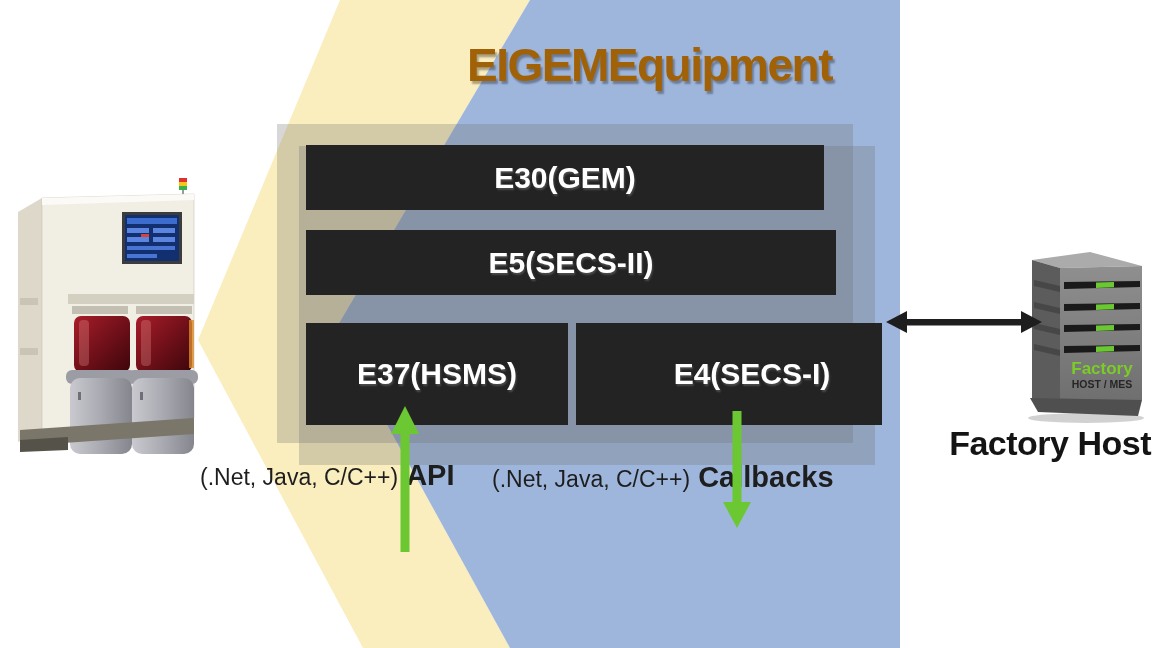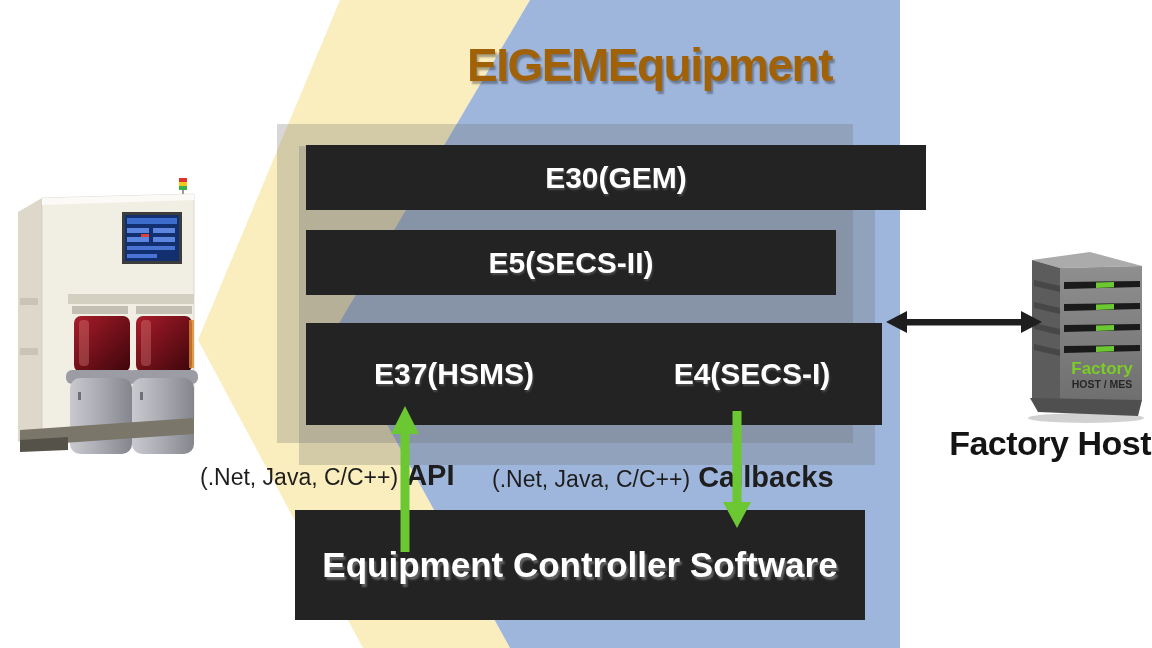--- a/index.html
+++ b/index.html
@@ -16,23 +16,23 @@
     font-size:46px;font-weight:bold;letter-spacing:-1.5px;color:#a16207;text-align:right;
     text-shadow:2px 3px 2px rgba(0,0,0,0.32);
   }
   
   .pbox{
     position:absolute;z-index:3;background:var(--box-dark,#232323);
     display:flex;align-items:center;justify-content:center;
     color:#ffffff;font-weight:bold;
   }
   .pbox .pbox-label{text-shadow:1px 2px 2px rgba(110,110,110,0.55);}
-  #box-e30 {left:306px;top:145px;width:620px;height:65px;font-size:30px;}
+  #box-e30 {left:306px;top:145px;width:518px;height:65px;font-size:30px;}
   #box-e5  {left:306px;top:230px;width:530px;height:65px;font-size:30px;}
-  #box-e37 {left:306px;top:323px;width:262px;height:102px;font-size:30px;padding-left:17px;}
+  #box-e37 {left:306px;top:323px;width:262px;height:102px;font-size:30px;}
   #box-e4  {left:576px;top:323px;width:260px;height:102px;font-size:30px;padding-left:46px;}
   #box-controller{
     left:295px;top:510px;width:570px;height:110px;font-size:35px;z-index:3;
   }
   #box-controller .pbox-label{text-shadow:2px 3px 2px rgba(130,130,130,0.65);}
   
   .conn-label{
     position:absolute;z-index:4;white-space:nowrap;color:var(--text-dark,#1e1e1e);
     font-size:23px;line-height:30px;
   }
@@ -140,23 +140,20 @@
     <span class="pbox-label">E4(SECS-I)</span>
   </div>
 
   <div id="label-api" class="conn-label">
     <span>(.Net, Java, C/C++)</span><span class="bold-part">API</span>
   </div>
   <div id="label-callbacks" class="conn-label">
     <span>(.Net, Java, C/C++)</span><span class="bold-part">Callbacks</span>
   </div>
 
-  <div id="box-controller" class="pbox">
-    <span class="pbox-label">Equipment Controller Software</span>
-  </div>
 
   <svg id="server-art" width="130" height="172" viewBox="0 0 130 172">
     <defs>
       <linearGradient id="srvface" x1="0" y1="0" x2="0" y2="1">
         <stop offset="0" stop-color="#8f8f8f"></stop>
           <stop offset="1" stop-color="#6d6d6d"></stop>
       </linearGradient>
     </defs>
     <ellipse cx="68" cy="166" rx="58" ry="5" fill="rgba(0,0,0,0.18)"></ellipse>
     <polygon points="14,8 72,0 124,14 42,16" fill="#ababab"></polygon>

